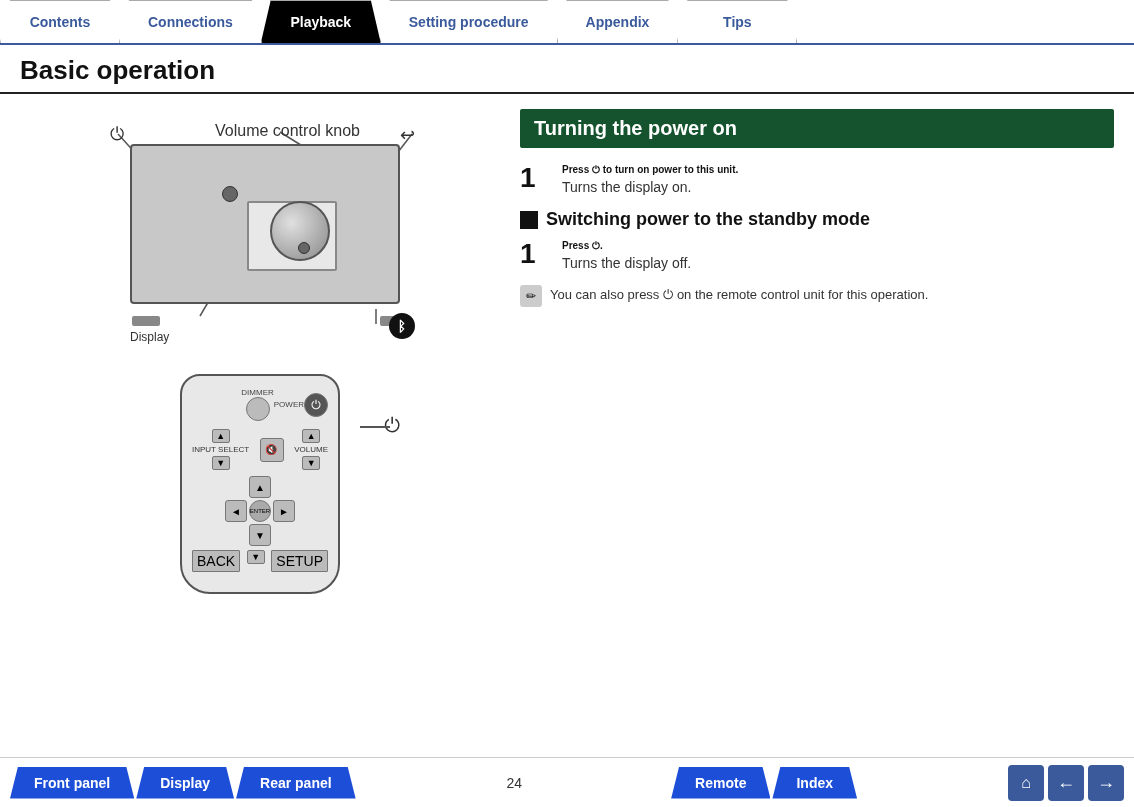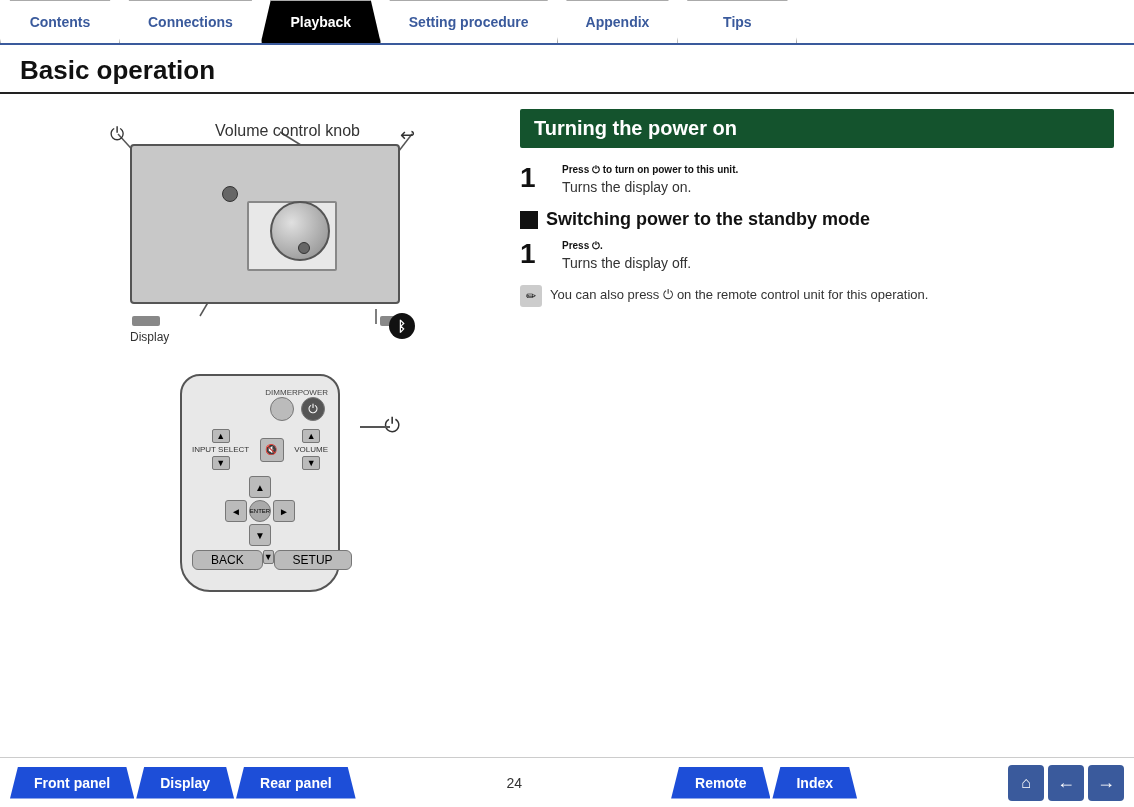--- a/index.html
+++ b/index.html
@@ -263,25 +263,25 @@
       font-size: 7px;
       background: #aaa;
     }
     .remote-bottom-row {
       display: flex;
       justify-content: space-between;
       margin-top: 4px;
       font-size: 8px;
     }
     .remote-text-btn {
-      font-size: 12px;
-      padding: 2px 18px;
+      font-size: 14px;
+      padding: 2px 4px;
       background: #bbb;
       border: 1px solid #777;
-      border-radius: 6px;
+      border-radius: 1px;
       cursor: pointer;
     }
     .vol-btn {
       width: 18px;
       height: 14px;
       background: #bbb;
       border: 1px solid #777;
       border-radius: 2px;
       display: flex;
       align-items: center;
@@ -544,21 +544,21 @@
     </div>
 
     <div class="remote-wrapper" style="position:relative;">
       <div class="remote-body">
 
         <div class="remote-top-row">
           <div style="display:flex;flex-direction:column;align-items:center;">
             <span class="remote-label">DIMMER</span>
             <div class="remote-btn-circle"></div>
           </div>
-          <div style="display:flex;flex-direction:column;align-items:center;">
+          <div style="display:flex;flex-direction:row;align-items:center;">
             <span class="remote-label">POWER</span>
             <div class="remote-btn-circle power-btn">⏻</div>
           </div>
         </div>
 
         <div style="display:flex; justify-content:space-between; margin-bottom:6px;">
           <div class="input-section">
             <div style="display:flex;flex-direction:column;gap:2px;align-items:center;">
               <div class="vol-btn">▲</div>
               <span style="font-size:8px;color:#333;">INPUT SELECT</span>

